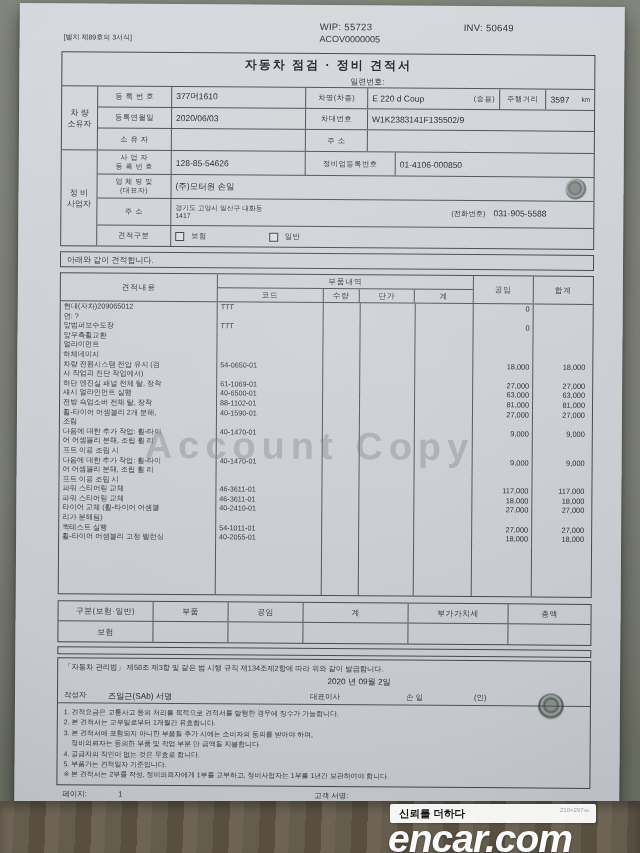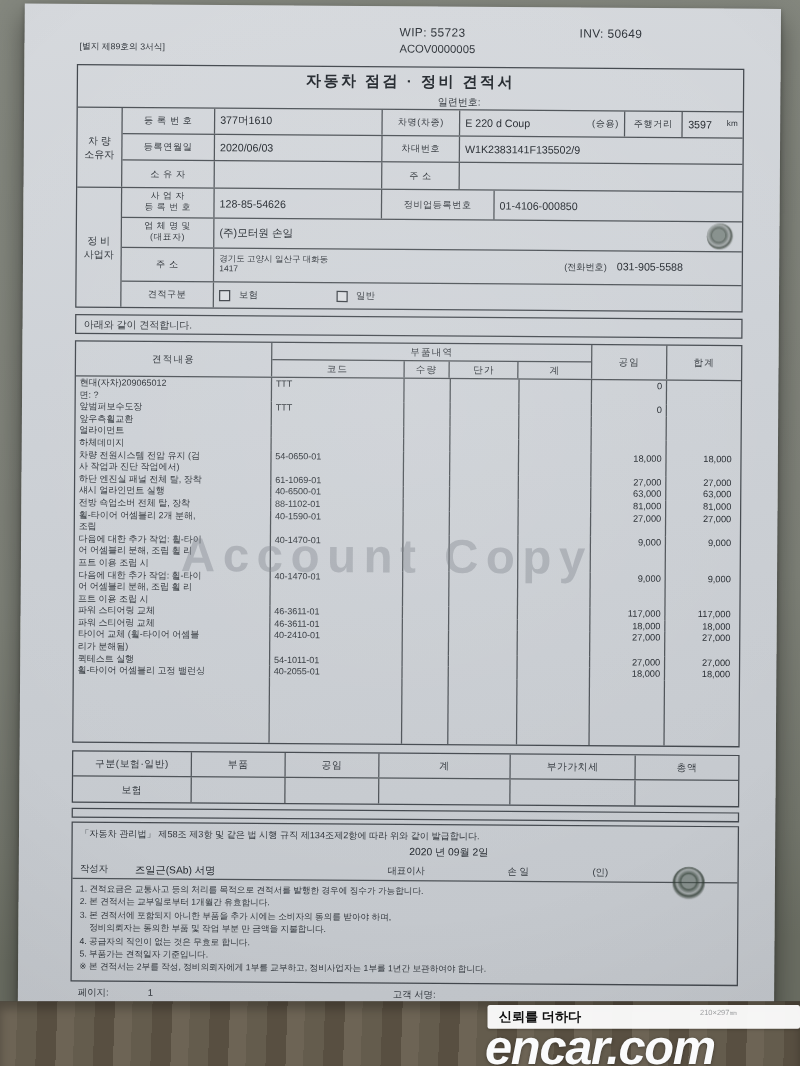--- a/index.html
+++ b/index.html
@@ -115,21 +115,21 @@
   .notes{padding:4px 6px 4px;}
   .notes div{font-size:6.9px;line-height:10.4px;white-space:pre;}
 
   .footer-line{position:relative;height:16px;font-size:7.5px;}
   .footer-line span{position:absolute;top:4px;}
   .p-page-lbl{left:6px;} .p-page{left:62px;} .p-sign{left:258px;}
 
   
   .wm-account{position:absolute;left:128px;top:420px;font-size:38px;font-weight:600;letter-spacing:6px;
     color:rgba(118,124,131,.38);white-space:nowrap;}
-  .encar-bar{position:absolute;left:390px;top:804px;width:250px;height:19px;background:rgba(252,252,252,.96);
+  .encar-bar{position:absolute;left:390px;top:804px;width:206px;height:19px;background:rgba(252,252,252,.96);
     border-radius:2px;display:flex;align-items:center;padding-left:9px;font-size:10.5px;font-weight:bold;color:#111;
     box-shadow:0 1px 2px rgba(0,0,0,.2);}
   .paper-size{position:absolute;left:560px;top:806px;font-size:6px;color:rgba(80,84,88,.55);}
   .encar-logo{position:absolute;left:388px;top:817px;font-size:39px;font-weight:bold;font-style:italic;
     color:#fafbfc;letter-spacing:-1px;text-shadow:0 1px 3px rgba(0,0,0,.35);}
 </style>
 </head>
 <body>
 
 <div class="paper">

